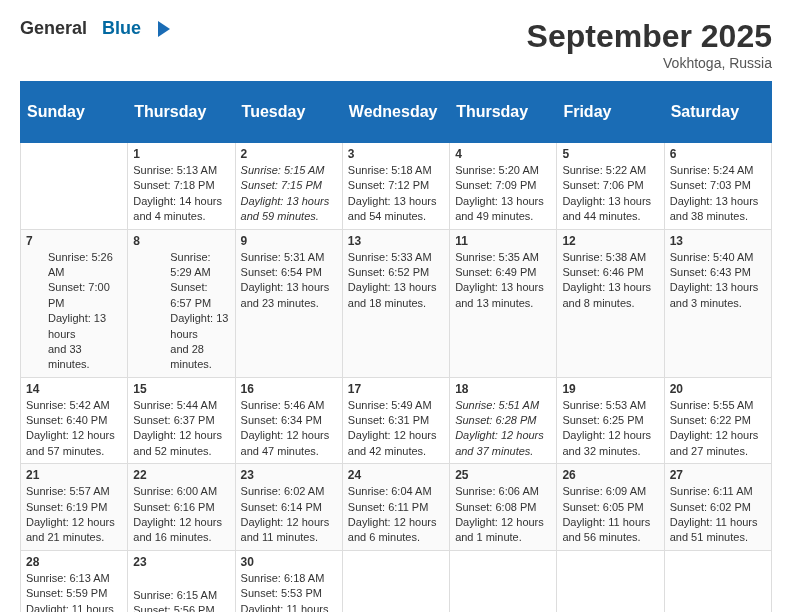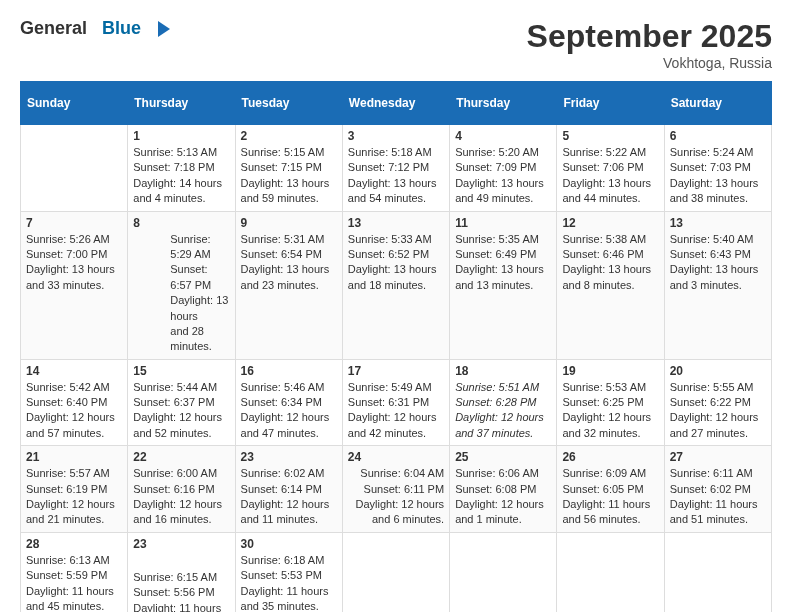--- a/index.html
+++ b/index.html
@@ -67,22 +67,22 @@
       flex: 1;
       border: 1px solid #ccc;
       border-collapse: collapse;
       width: 100%;
       table-layout: fixed;
     }
     .calendar th {
       background-color: #1a6cb5;
       color: white;
       text-align: left;
-      padding: 14px 6px;
-      font-size: 12px;
+      padding: 21px 6px;
+      font-size: 16px;
       border: 1px solid #1a6cb5;
     }
     .calendar td {
       vertical-align: top;
       padding: 4px 5px;
       border: 1px solid #ddd;
       font-size: 9.5px;
       color: #333;
       height: 85px;
     }
@@ -148,21 +148,21 @@
           <td class="empty-cell"></td>
           <td>
             <span class="day-number">1</span>
             <div class="day-info" style="white-space: pre-line;">Sunrise: 5:13 AM
 Sunset: 7:18 PM
 Daylight: 14 hours
 and 4 minutes.</div>
           </td>
           <td>
             <span class="day-number">2</span>
-            <div class="day-info" style="white-space: pre-line;">Sunrise: 5:15 AM
+            <div class="day-info" style="white-space: pre-line; font-style: italic;">Sunrise: 5:15 AM
 Sunset: 7:15 PM
 Daylight: 13 hours
 and 59 minutes.</div>
           </td>
           <td>
             <span class="day-number">3</span>
             <div class="day-info" style="white-space: pre-line;">Sunrise: 5:18 AM
 Sunset: 7:12 PM
 Daylight: 13 hours
 and 54 minutes.</div>
@@ -185,21 +185,21 @@
             <span class="day-number">6</span>
             <div class="day-info" style="white-space: pre-line;">Sunrise: 5:24 AM
 Sunset: 7:03 PM
 Daylight: 13 hours
 and 38 minutes.</div>
           </td>
         </tr>
         <tr>
           <td>
             <span class="day-number">7</span>
-            <div class="day-info" style="white-space: pre-line;">Sunrise: 5:26 AM
+            <div class="day-info" style="white-space: pre-line; margin-left: 22px;">Sunrise: 5:26 AM
 Sunset: 7:00 PM
 Daylight: 13 hours
 and 33 minutes.</div>
           </td>
           <td>
             <span class="day-number">8</span>
             <div class="day-info" style="white-space: pre-line; margin-left: 37px;">Sunrise: 5:29 AM
 Sunset: 6:57 PM
 Daylight: 13 hours
 and 28 minutes.</div>
@@ -308,21 +308,21 @@
           </td>
           <td>
             <span class="day-number">23</span>
             <div class="day-info" style="white-space: pre-line;">Sunrise: 6:02 AM
 Sunset: 6:14 PM
 Daylight: 12 hours
 and 11 minutes.</div>
           </td>
           <td>
             <span class="day-number">24</span>
-            <div class="day-info" style="white-space: pre-line; text-align: right;">Sunrise: 6:04 AM
+            <div class="day-info" style="white-space: pre-line;">Sunrise: 6:04 AM
 Sunset: 6:11 PM
 Daylight: 12 hours
 and 6 minutes.</div>
           </td>
           <td>
             <span class="day-number">25</span>
             <div class="day-info" style="white-space: pre-line;">Sunrise: 6:06 AM
 Sunset: 6:08 PM
 Daylight: 12 hours
 and 1 minute.</div>

